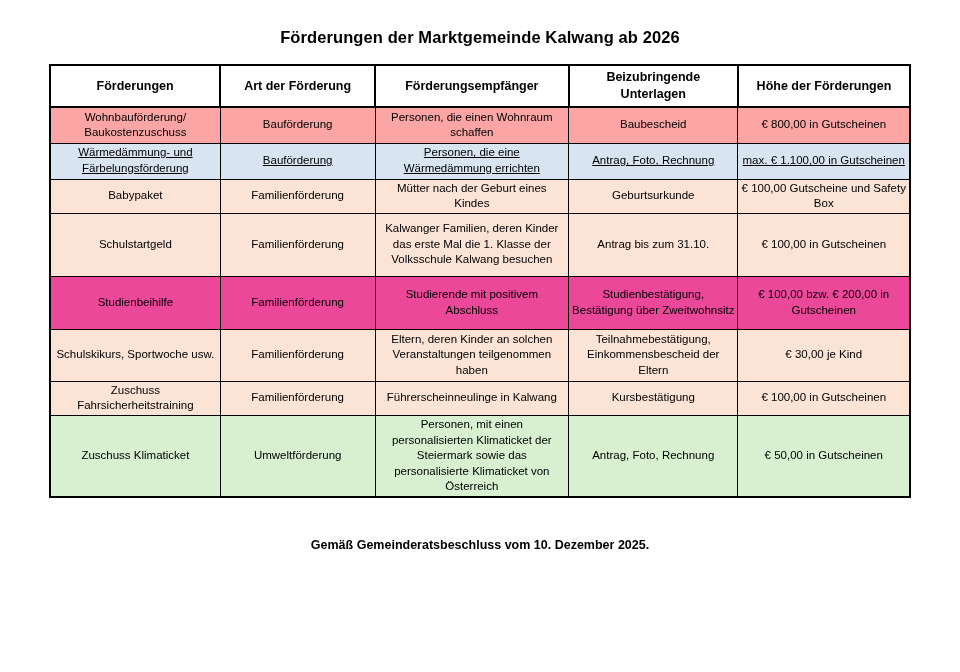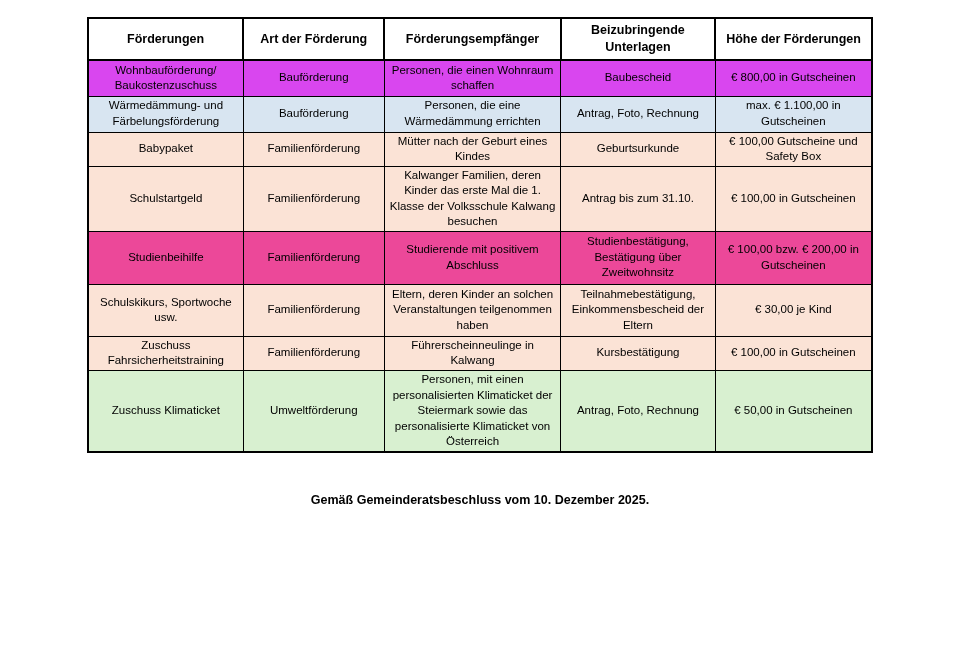--- a/index.html
+++ b/index.html
@@ -20,21 +20,21 @@
     margin: 0;
     padding-top: 28px;
     text-align: center;
     font-size: 16.5px;
     font-weight: bold;
     letter-spacing: 0.1px;
   }
   table.subsidies {
     border-collapse: collapse;
     table-layout: fixed;
-    width: 786px;
+    width: 862px;
     margin: 17px auto 16px auto;
     border: 2.5px solid #000000;
   }
   col.c1 { width: 19.8%; }
   col.c2 { width: 18.0%; }
   col.c3 { width: 22.5%; }
   col.c4 { width: 19.7%; }
   col.c5 { width: 20.0%; }
 
   thead th {
@@ -74,47 +74,48 @@
     text-align: center;
     font-size: 12.5px;
     font-weight: bold;
   }
 </style>
 </head>
 <body>
 
 <div class="page">
 
+  <h1 class="title">Förderungen der Marktgemeinde Kalwang ab 2026</h1>
 
   <table class="subsidies">
     <colgroup>
       <col class="c1">
         <col class="c2">
         <col class="c3">
         <col class="c4">
         <col class="c5">
     </colgroup>
     <thead>
       <tr>
         <th>Förderungen</th>
         <th>Art der Förderung</th>
         <th>Förderungsempfänger</th>
         <th>Beizubringende Unterlagen</th>
         <th>Höhe der Förderungen</th>
       </tr>
     </thead>
     <tbody id="table-body">
-        <tr style="background: #d946ef;">
+        <tr style="background: #fca5a5;">
           <td>Wohnbauförderung/ Baukostenzuschuss</td>
           <td>Bauförderung</td>
           <td>Personen, die einen Wohnraum schaffen</td>
           <td>Baubescheid</td>
           <td>€ 800,00 in Gutscheinen</td>
         </tr>
-        <tr style="background: rgb(216, 229, 241);">
+        <tr style="background: rgb(216, 229, 241); text-decoration: underline;">
           <td>Wärmedämmung- und Färbelungsförderung</td>
           <td>Bauförderung</td>
           <td>Personen, die eine Wärmedämmung errichten</td>
           <td>Antrag, Foto, Rechnung</td>
           <td>max. € 1.100,00 in Gutscheinen</td>
         </tr>
         <tr style="background: rgb(251, 227, 214);">
           <td>Babypaket</td>
           <td>Familienförderung</td>
           <td>Mütter nach der Geburt eines Kindes</td>

